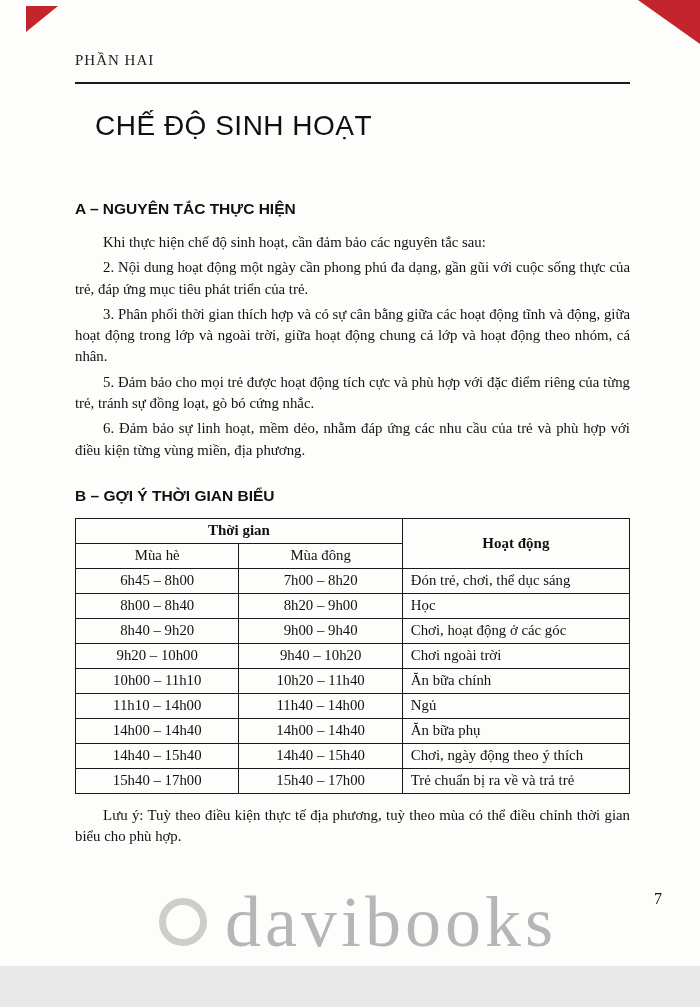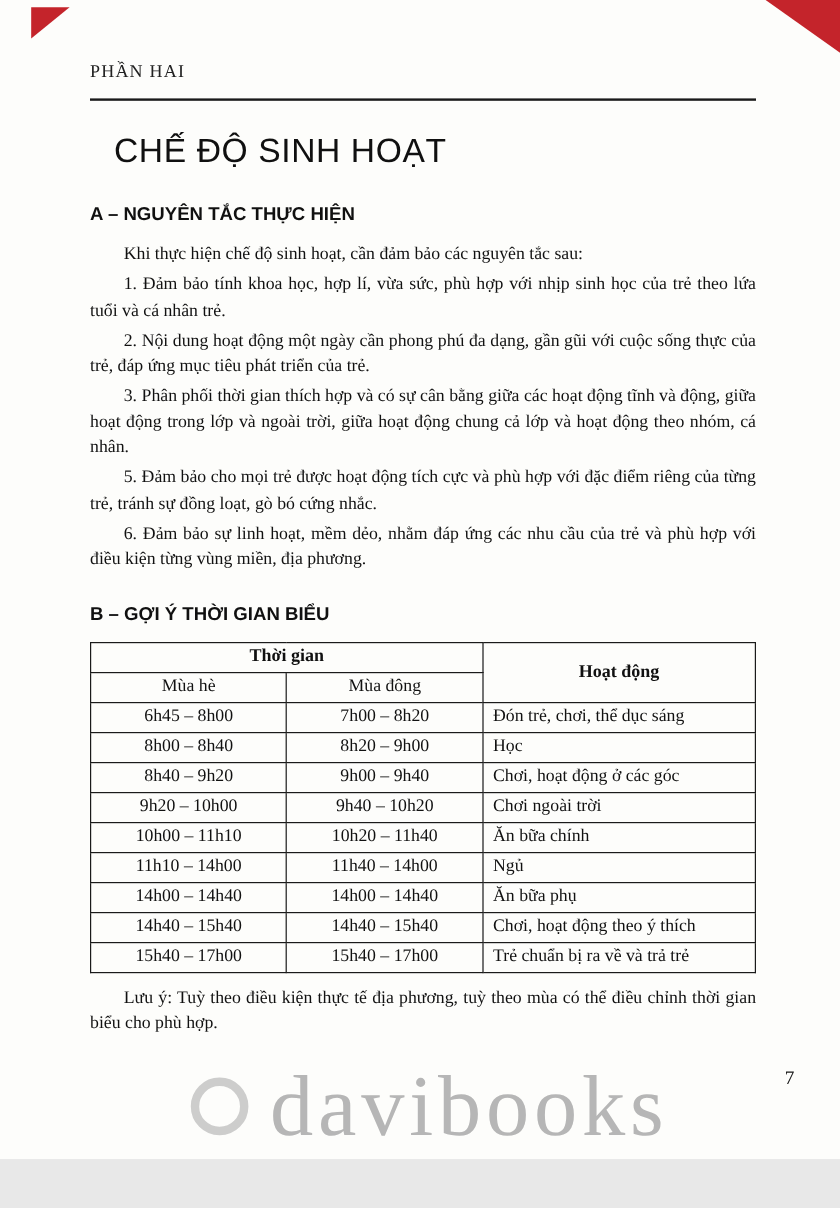--- a/index.html
+++ b/index.html
@@ -46,21 +46,21 @@
     font-weight: normal;
     letter-spacing: 0.5px;
     color: #101010;
   }
   h2.section-heading {
     font-family: "Liberation Sans", sans-serif;
     font-size: 15.5px;
     font-weight: bold;
     color: #101010;
   }
-  .heading-a { margin-top: 28px; }
+  .heading-a { margin-top: 58px; }
   .heading-b { margin-top: 26px; margin-bottom: 13px; }
   p.body-par {
     margin-top: 4px;
     font-size: 14.8px;
     line-height: 1.44;
     text-align: justify;
     text-indent: 1.9em;
   }
   p.first-par { margin-top: 14px; }
   table.schedule {
@@ -136,21 +136,20 @@
   <div class="corner-tr"></div>
 
   <div class="running-head">PHẦN HAI</div>
   <div class="rule"></div>
 
   <h1 class="page-title">CHẾ ĐỘ SINH HOẠT</h1>
 
   <h2 class="section-heading heading-a">A – NGUYÊN TẮC THỰC HIỆN</h2>
 
   <p class="body-par first-par">Khi thực hiện chế độ sinh hoạt, cần đảm bảo các nguyên tắc sau:</p>
-  <p class="body-par">1. Đảm bảo tính khoa học, hợp lí, vừa sức, phù hợp với nhịp sinh học của trẻ theo lứa tuổi và cá nhân trẻ.</p>
   <p class="body-par">2. Nội dung hoạt động một ngày cần phong phú đa dạng, gần gũi với cuộc sống thực của trẻ, đáp ứng mục tiêu phát triển của trẻ.</p>
   <p class="body-par">3. Phân phối thời gian thích hợp và có sự cân bằng giữa các hoạt động tĩnh và động, giữa hoạt động trong lớp và ngoài trời, giữa hoạt động chung cả lớp và hoạt động theo nhóm, cá nhân.</p>
   <p class="body-par">5. Đảm bảo cho mọi trẻ được hoạt động tích cực và phù hợp với đặc điểm riêng của từng trẻ, tránh sự đồng loạt, gò bó cứng nhắc.</p>
   <p class="body-par">6. Đảm bảo sự linh hoạt, mềm dẻo, nhằm đáp ứng các nhu cầu của trẻ và phù hợp với điều kiện từng vùng miền, địa phương.</p>
 
   <h2 class="section-heading heading-b">B – GỢI Ý THỜI GIAN BIỂU</h2>
 
   <table class="schedule">
     <thead>
       <tr>
@@ -194,21 +193,21 @@
         <td class="activity-cell">Ngủ</td>
       </tr>
       <tr>
         <td class="time-cell">14h00 – 14h40</td>
         <td class="time-cell">14h00 – 14h40</td>
         <td class="activity-cell">Ăn bữa phụ</td>
       </tr>
       <tr>
         <td class="time-cell">14h40 – 15h40</td>
         <td class="time-cell">14h40 – 15h40</td>
-        <td class="activity-cell">Chơi, hoạt động theo ý thích</td>
+        <td class="activity-cell">Chơi, ngày động theo ý thích</td>
       </tr>
       <tr>
         <td class="time-cell">15h40 – 17h00</td>
         <td class="time-cell">15h40 – 17h00</td>
         <td class="activity-cell">Trẻ chuẩn bị ra về và trả trẻ</td>
       </tr>
     </tbody>
   </table>
 
   <p class="note"><span class="note-label">Lưu ý:</span> <span>Tuỳ theo điều kiện thực tế địa phương, tuỳ theo mùa có thể điều chỉnh thời gian biểu cho phù hợp.</span></p>

